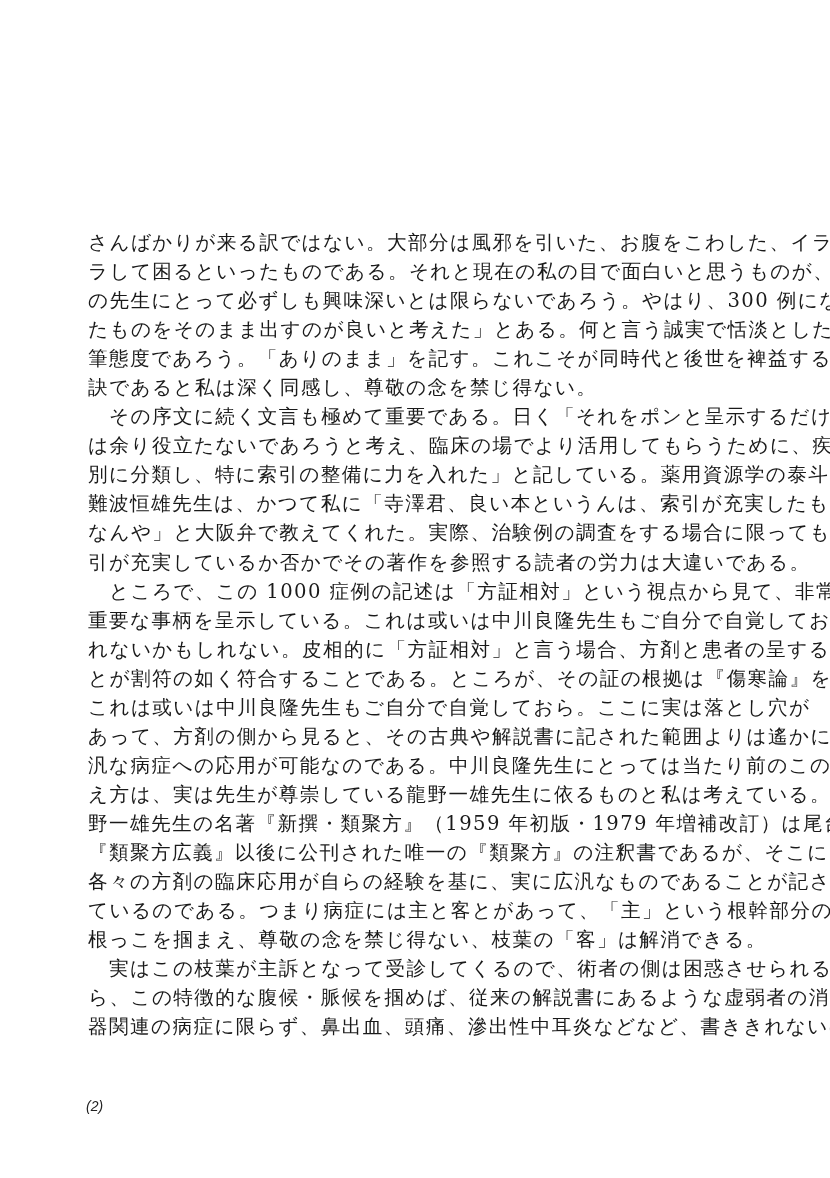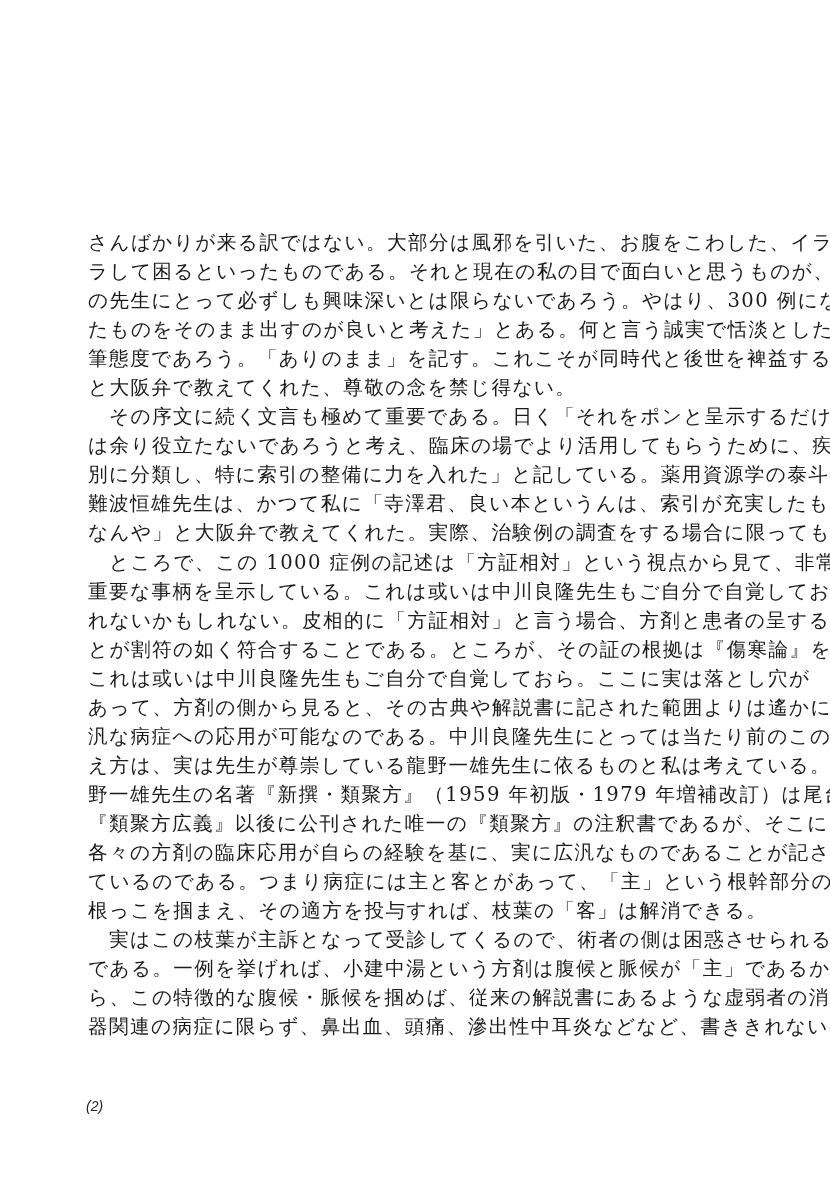--- a/index.html
+++ b/index.html
@@ -34,38 +34,38 @@
 </head>
 <body>
 
 <div class="page">
   <div class="text-block">
     <div class="line">さんばかりが来る訳ではない。大部分は風邪を引いた、お腹をこわした、イライ</div>
     <div class="line">ラして困るといったものである。それと現在の私の目で面白いと思うものが、他</div>
     <div class="line">の先生にとって必ずしも興味深いとは限らないであろう。やはり、300 例になっ</div>
     <div class="line">たものをそのまま出すのが良いと考えた」とある。何と言う誠実で恬淡とした執</div>
     <div class="line">筆態度であろう。「ありのまま」を記す。これこそが同時代と後世を裨益する要</div>
-    <div class="line">と大阪弁で教えてくれた、尊敬の念を禁じ得ない。</div>
+    <div class="line">訣であると私は深く同感し、尊敬の念を禁じ得ない。</div>
     <div class="line">　その序文に続く文言も極めて重要である。日く「それをポンと呈示するだけで</div>
     <div class="line">は余り役立たないであろうと考え、臨床の場でより活用してもらうために、疾患</div>
     <div class="line">別に分類し、特に索引の整備に力を入れた」と記している。薬用資源学の泰斗・</div>
     <div class="line">難波恒雄先生は、かつて私に「寺澤君、良い本というんは、索引が充実したもの</div>
     <div class="line">なんや」と大阪弁で教えてくれた。実際、治験例の調査をする場合に限っても索</div>
+    <div class="line">引が充実しているか否かでその著作を参照する読者の労力は大違いである。</div>
     <div class="line">　ところで、この 1000 症例の記述は「方証相対」という視点から見て、非常に</div>
     <div class="line">重要な事柄を呈示している。これは或いは中川良隆先生もご自分で自覚しておら</div>
     <div class="line">れないかもしれない。皮相的に「方証相対」と言う場合、方剤と患者の呈する証</div>
     <div class="line">とが割符の如く符合することである。ところが、その証の根拠は『傷寒論』を初</div>
     <div class="line">これは或いは中川良隆先生もご自分で自覚しておら。ここに実は落とし穴が</div>
     <div class="line">あって、方剤の側から見ると、その古典や解説書に記された範囲よりは遙かに広</div>
     <div class="line">汎な病症への応用が可能なのである。中川良隆先生にとっては当たり前のこの考</div>
     <div class="line">え方は、実は先生が尊崇している龍野一雄先生に依るものと私は考えている。龍</div>
     <div class="line">野一雄先生の名著『新撰・類聚方』（1959 年初版・1979 年増補改訂）は尾台榕堂翁</div>
     <div class="line">『類聚方広義』以後に公刊された唯一の『類聚方』の注釈書であるが、そこには</div>
     <div class="line">各々の方剤の臨床応用が自らの経験を基に、実に広汎なものであることが記され</div>
     <div class="line">ているのである。つまり病症には主と客とがあって、「主」という根幹部分の首</div>
-    <div class="line">根っこを掴まえ、その適方を投与すれば、枝葉の「客」は解消できる。</div>
+    <div class="line">根っこを掴まえ、尊敬の念を禁じ得ない、枝葉の「客」は解消できる。</div>
     <div class="line">　実はこの枝葉が主訴となって受診してくるので、術者の側は困惑させられるの</div>
-    <div class="line">である。一例を挙げれば、小建中湯という方剤は腹候と脈候が「主」であるか</div>
     <div class="line">ら、この特徴的な腹候・脈候を掴めば、従来の解説書にあるような虚弱者の消化</div>
     <div class="line">器関連の病症に限らず、鼻出血、頭痛、滲出性中耳炎などなど、書ききれないほ</div>
   </div>
   <div class="page-number">(2)</div>
 </div>
 
 </body></html>

